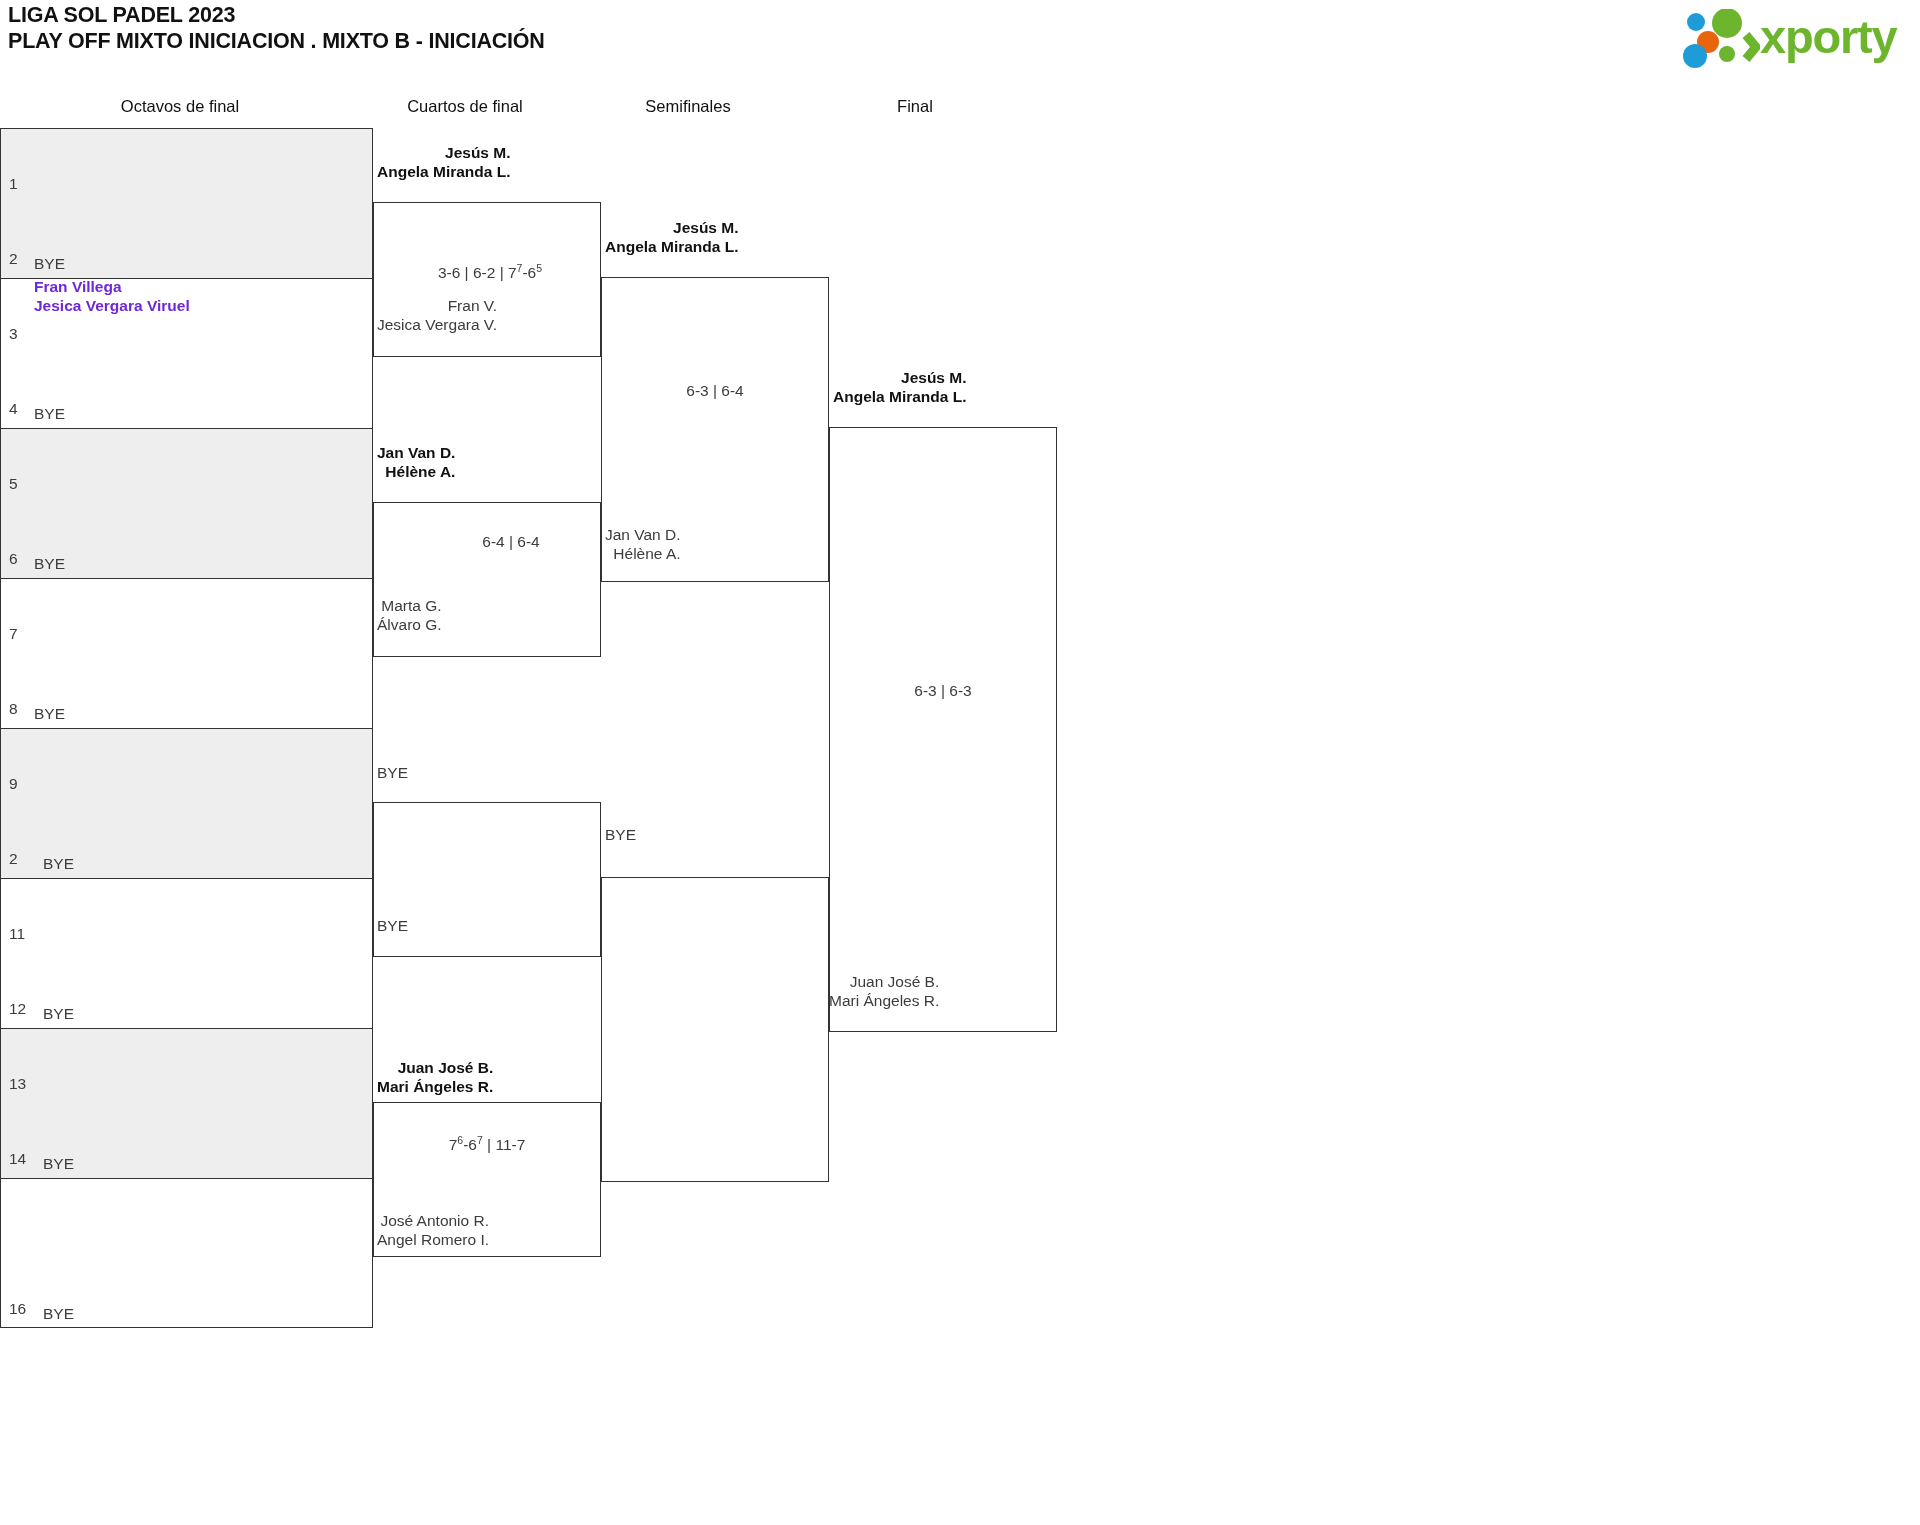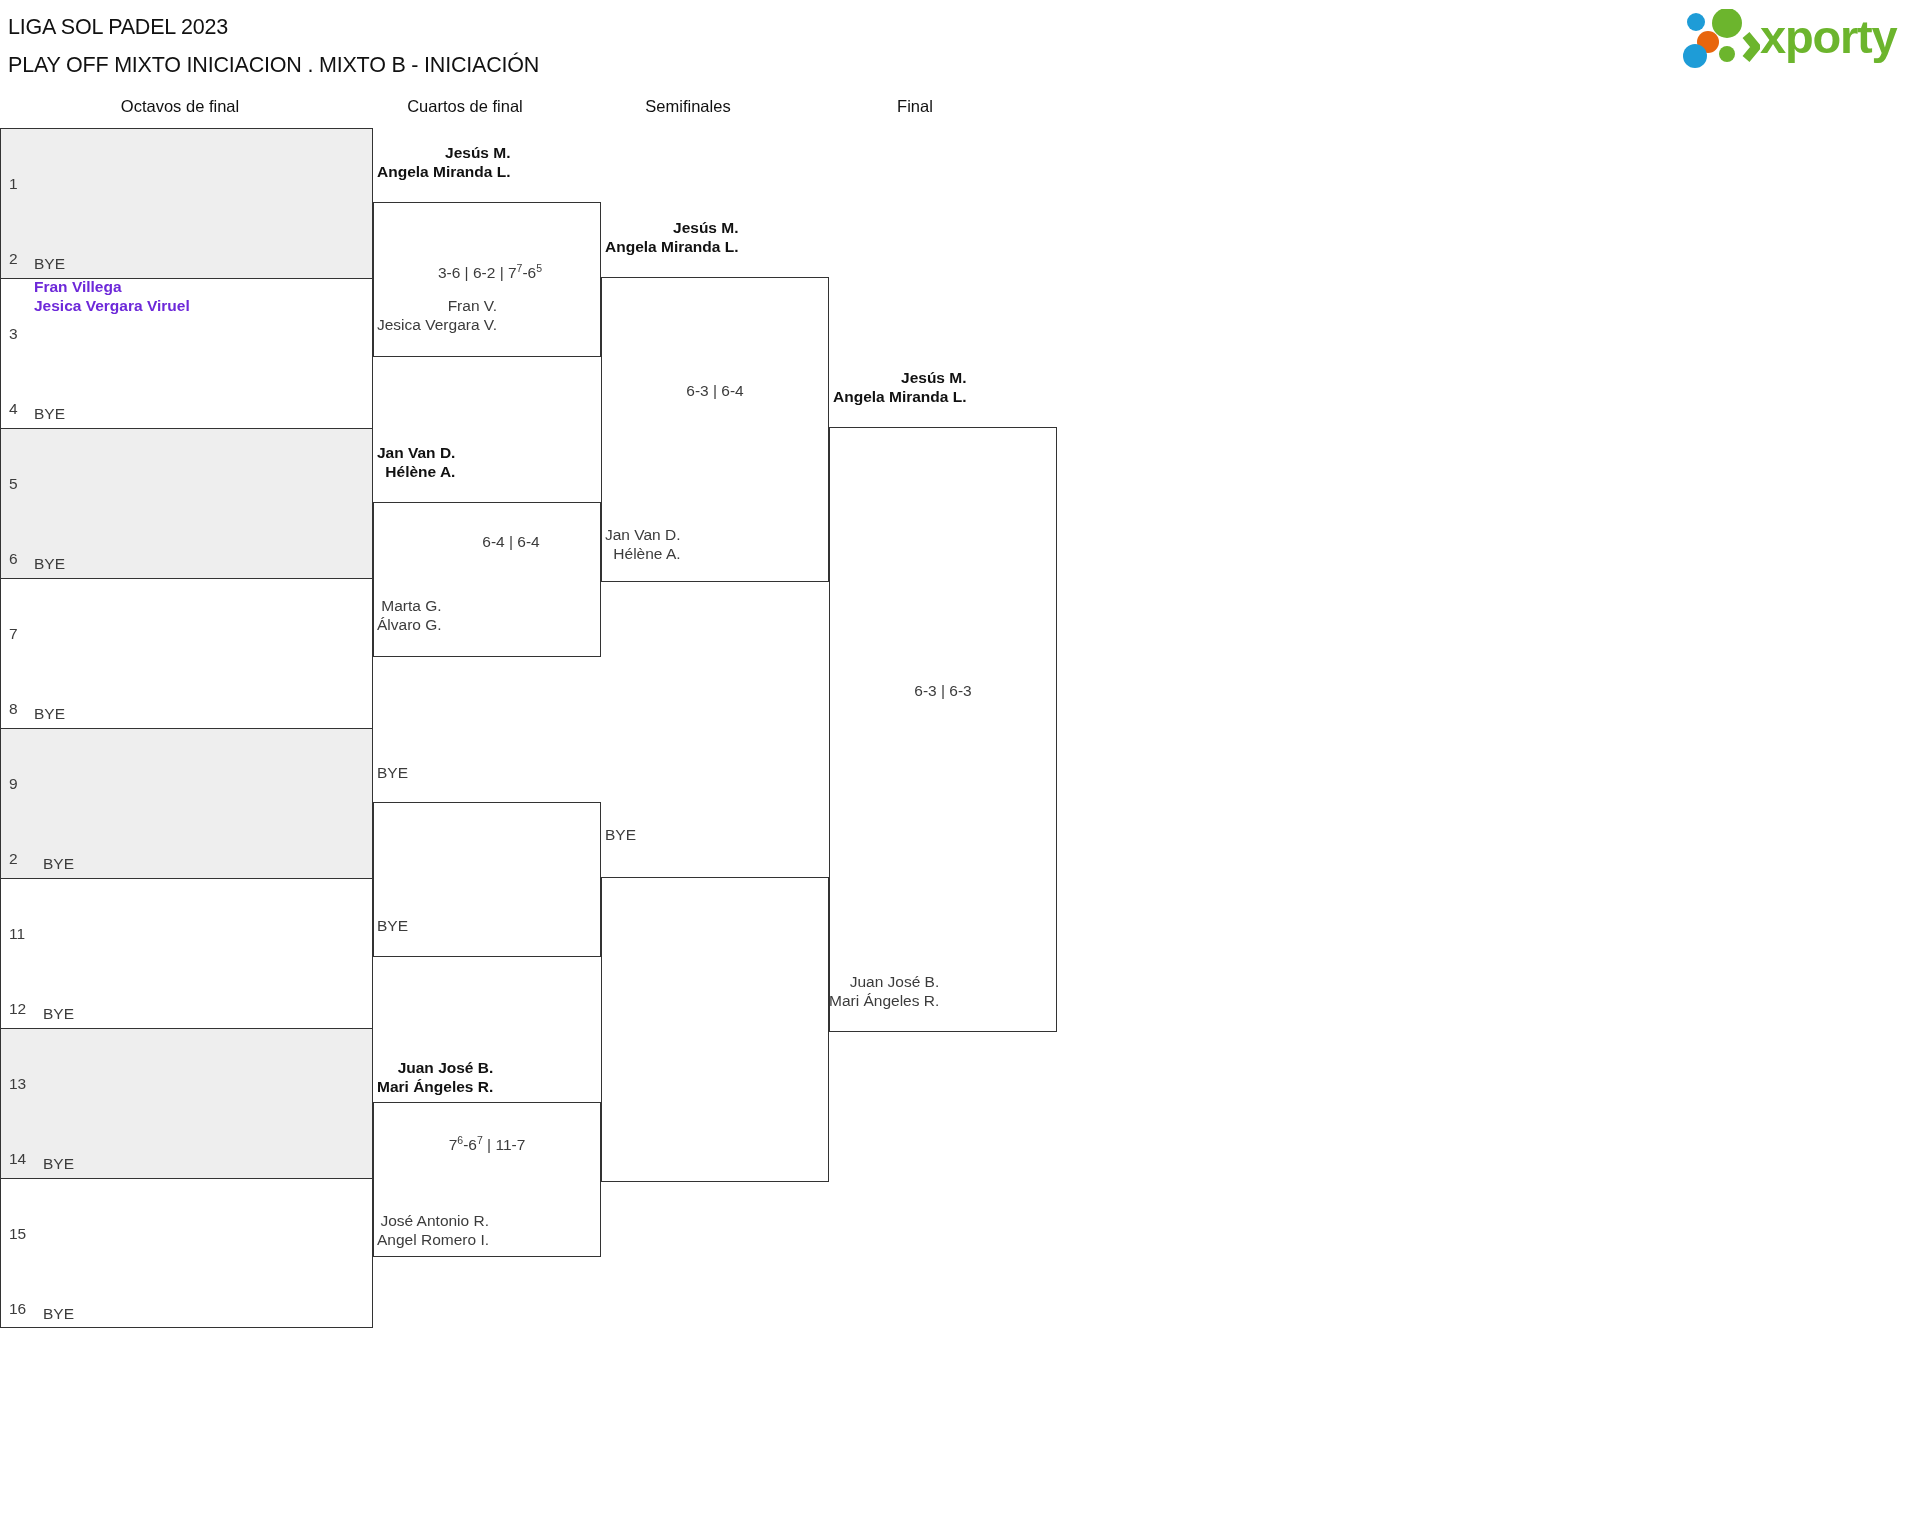--- a/index.html
+++ b/index.html
@@ -22,26 +22,25 @@
 
   
   #header-title {
     position: absolute;
     left: 8px;
     top: 2px;
     width: 1200px;
   }
   .title-line {
     font-size: 21.5px;
-    font-weight: normal;
+    font-weight: bold;
     letter-spacing: -0.2px;
     line-height: 26px;
     color: #111111;
     white-space: nowrap;
-    margin-top: 12px;
   }
 
   #logo {
     position: absolute;
     right: 8px;
     top: 6px;
     width: 236px;
     height: 64px;
   }
   #logo-dots {
@@ -247,24 +246,20 @@
         <span class="r1-seed">13</span>
         <span class="r1-name bold"></span>
       </div>
       <div class="r1-slot bottom">
         <span class="r1-seed">14</span>
         <span class="r1-name" style="left:42px;">BYE</span>
       </div>
     </div>
 
     <div class="r1-pair">
-      <div class="r1-slot top">
-        <span class="r1-seed">15</span>
-        <span class="r1-name bold"></span>
-      </div>
       <div class="r1-slot bottom">
         <span class="r1-seed">16</span>
         <span class="r1-name" style="left:42px;">BYE</span>
       </div>
     </div>
 
   </div>
 
   <div class="mbox" style="left:373px; top:202px;  width:228px; height:155px;"></div>
   <div class="entrant bold" style="left:377px; top:143px;">Jesús M.

